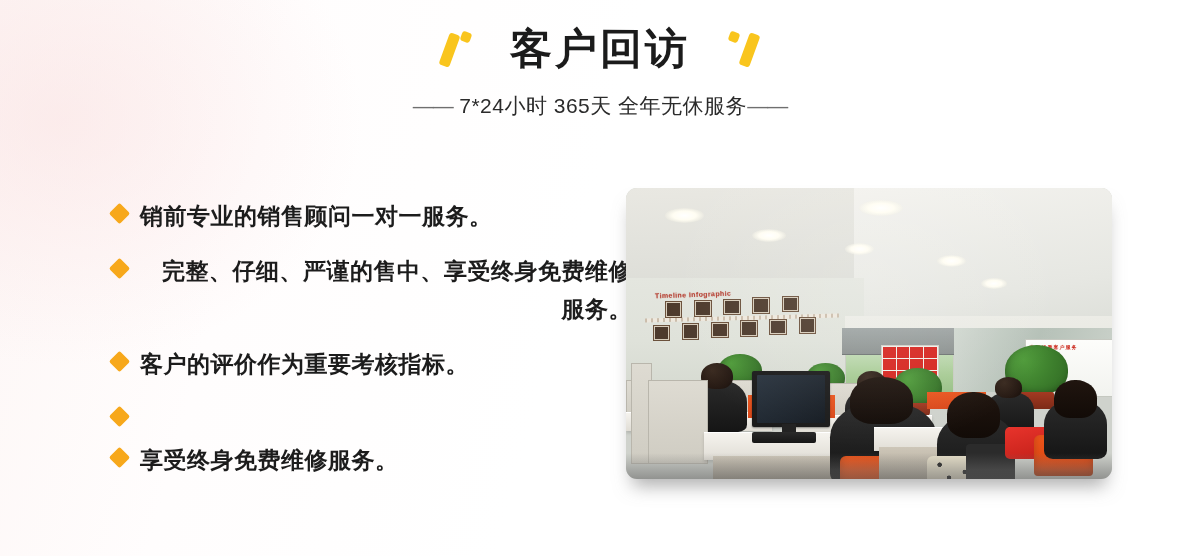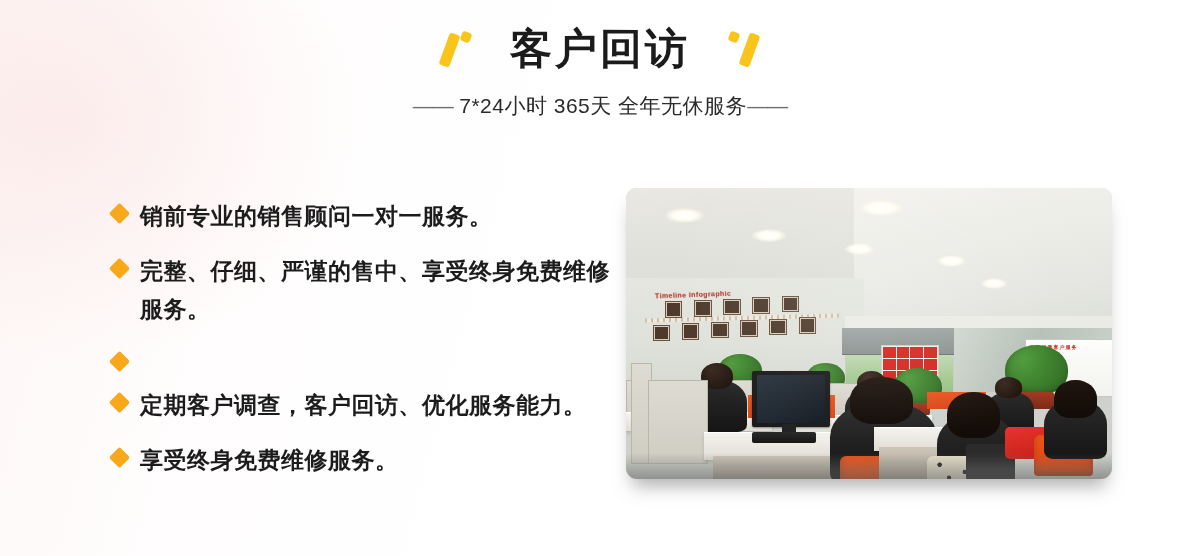--- a/index.html
+++ b/index.html
@@ -116,20 +116,21 @@
   .bullets {
     position: absolute;
     left: 112px;
     top: 198px;
     width: 520px;
   }
   .bullet {
     display: flex;
     align-items: flex-start;
     margin-bottom: 18px;
+    text-align: right;
   }
   .bullet:last-child { margin-bottom: 13px; }
 
   .diamond {
     flex: 0 0 auto;
     width: 15px;
     height: 15px;
     background: #f7a81b;
     transform: rotate(45deg);
     margin-top: 8px;
@@ -412,25 +413,25 @@
     <span class="bullet-text">销前专业的销售顾问一对一服务。</span>
   </div>
 
   <div class="bullet">
     <span class="diamond"></span>
     <span class="bullet-text">完整、仔细、严谨的售中、享受终身免费维修服务。</span>
   </div>
 
   <div class="bullet">
     <span class="diamond"></span>
+    <span class="bullet-text">客户的评价作为重要考核指标。</span>
   </div>
 
   <div class="bullet">
     <span class="diamond"></span>
-    <span class="bullet-text">定期客户调查，客户回访、优化服务能力。</span>
   </div>
 
   <div class="bullet">
     <span class="diamond"></span>
     <span class="bullet-text">享受终身免费维修服务。</span>
   </div>
 
 </div>
 
 <div class="photo-wrap">

